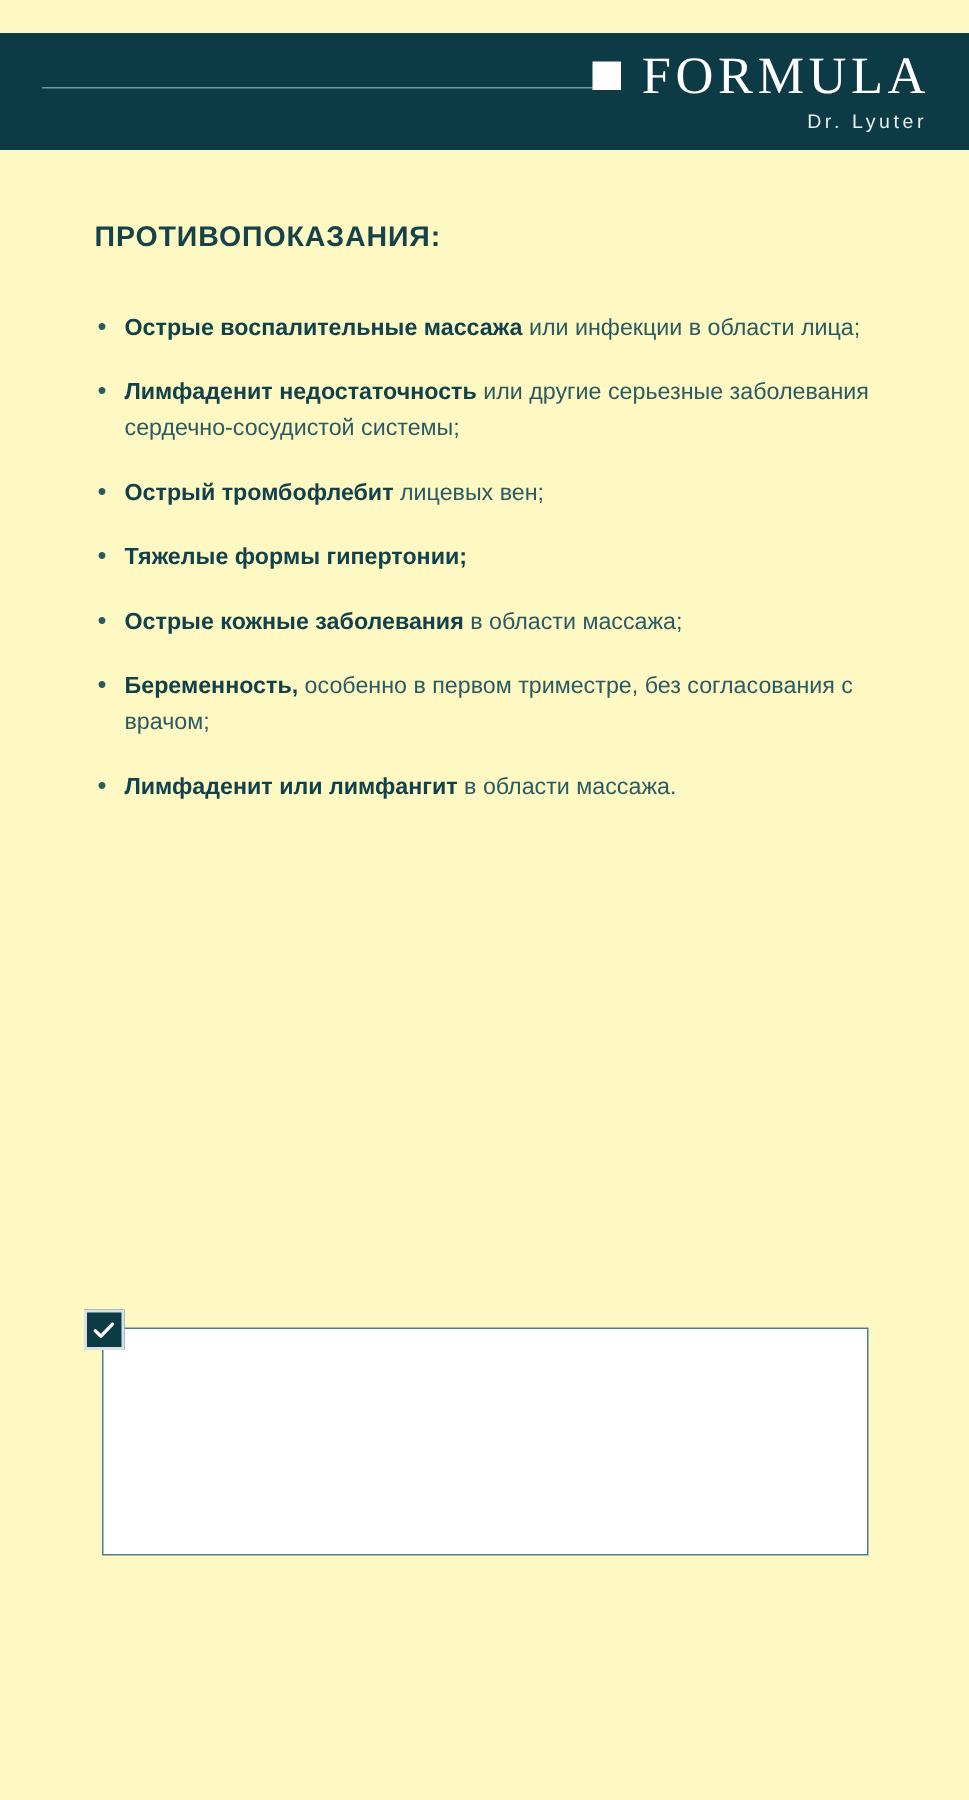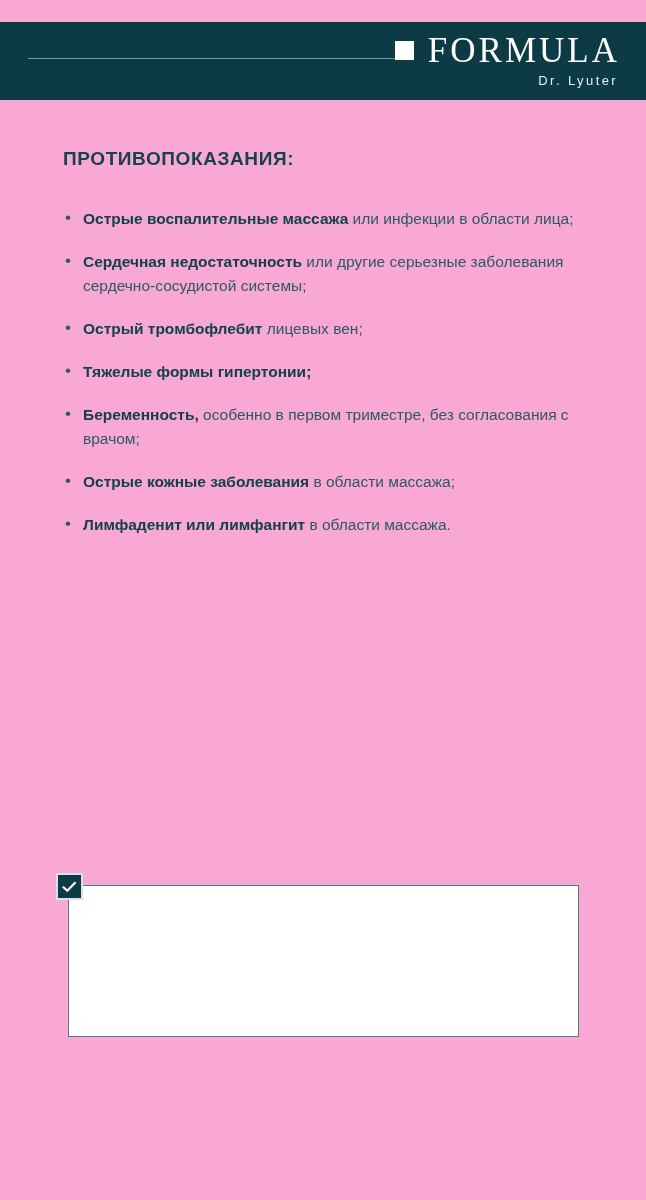--- a/index.html
+++ b/index.html
@@ -11,21 +11,21 @@
     height: 1200px;
     background: #ffffff;
     font-family: "Liberation Sans", sans-serif;
     color: #12404a;
     overflow: hidden;
   }
   .page {
     position: relative;
     width: 646px;
     height: 1200px;
-    background: #f9a8d4;
+    background: #fef9c3;
   }
 
   
   .header {
     position: absolute;
     left: 0;
     top: 22px;
     width: 646px;
     height: 78px;
     background: #0d3b45;
@@ -169,33 +169,33 @@
     </div>
   </div>
 
   <div class="title">ПРОТИВОПОКАЗАНИЯ:</div>
 
   <div class="list">
     <div class="list-item">
       <b>Острые воспалительные массажа</b><span> или инфекции в области лица;</span>
     </div>
     <div class="list-item">
-      <b>Сердечная недостаточность</b><span> или другие серьезные заболевания сердечно-сосудистой системы;</span>
+      <b>Лимфаденит недостаточность</b><span> или другие серьезные заболевания сердечно-сосудистой системы;</span>
     </div>
     <div class="list-item">
       <b>Острый тромбофлебит</b><span> лицевых вен;</span>
     </div>
     <div class="list-item">
       <b>Тяжелые формы гипертонии;</b><span></span>
     </div>
     <div class="list-item">
+      <b>Острые кожные заболевания</b><span> в области массажа;</span>
+    </div>
+    <div class="list-item">
       <b>Беременность,</b><span> особенно в первом триместре, без согласования с врачом;</span>
-    </div>
-    <div class="list-item">
-      <b>Острые кожные заболевания</b><span> в области массажа;</span>
     </div>
     <div class="list-item">
       <b> Лимфаденит или лимфангит</b><span> в области массажа.</span>
     </div>
   </div>
 
   <div class="note-box"></div>
   <div class="note-check">
     <svg width="15" height="12" viewBox="0 0 15 12" aria-hidden="true">
       <path d="M1.5 6.2 L5.3 9.8 L13 1.8" fill="none" stroke="#ffffff" stroke-width="2.2" stroke-linecap="round" stroke-linejoin="round"></path>

